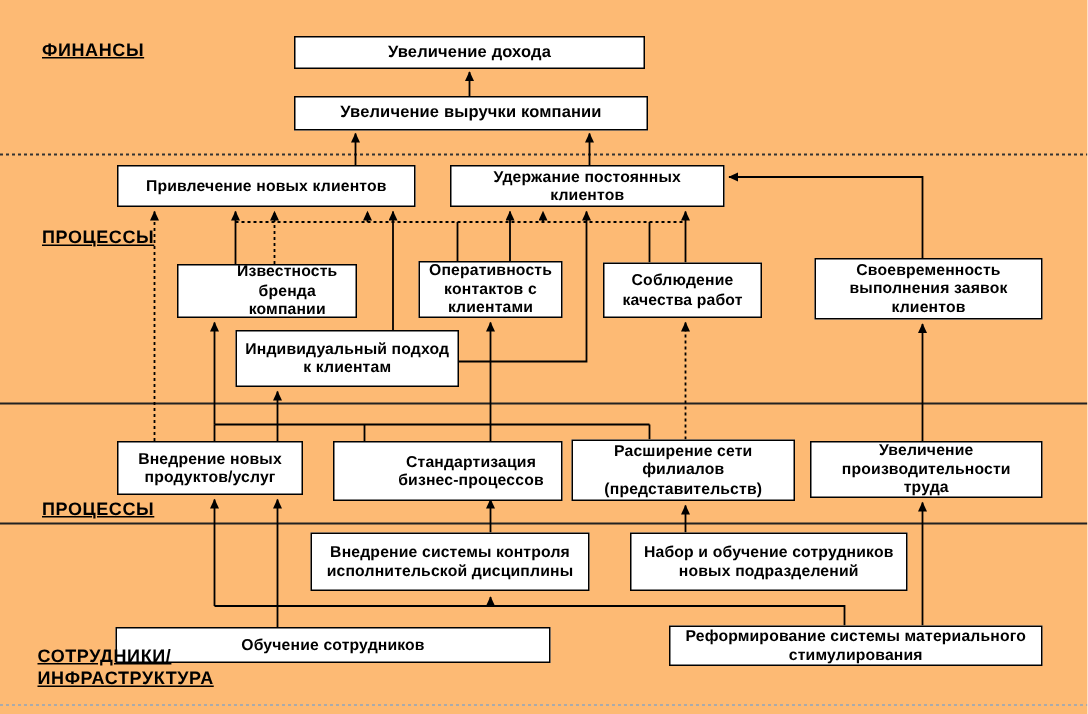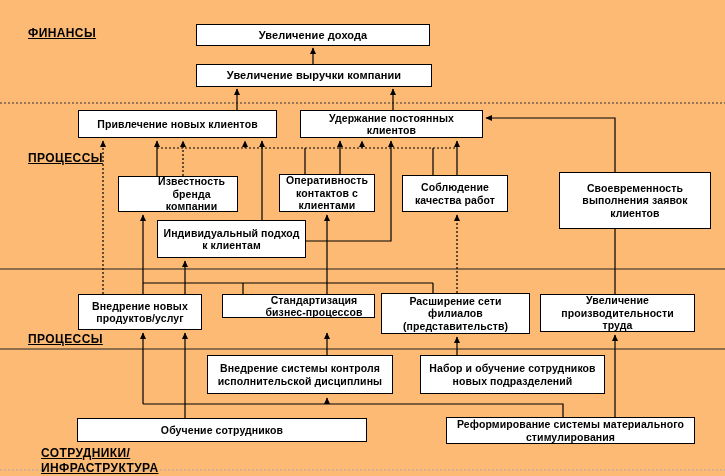--- a/index.html
+++ b/index.html
@@ -67,37 +67,37 @@
       <polyline points="615,417 615,335" fill="none" stroke="#000000" stroke-width="1.2" marker-end="url(#arr)"></polyline>
       <polyline points="563,417 563,404 143,404" fill="none" stroke="#000000" stroke-width="1.2"></polyline>
       <polyline points="327,404 327,398" fill="none" stroke="#000000" stroke-width="1.2" marker-end="url(#arr)"></polyline>
       <polyline points="143,404 143,333" fill="none" stroke="#000000" stroke-width="1.2" marker-end="url(#arr)"></polyline>
       <polyline points="185,418 185,333" fill="none" stroke="#000000" stroke-width="1.2" marker-end="url(#arr)"></polyline>
     </svg>
 
   <div class="seclabel" style="left:28px;top:26px;">ФИНАНСЫ</div>
   <div class="seclabel" style="left:28px;top:151px;">ПРОЦЕССЫ</div>
   <div class="seclabel" style="left:28px;top:332px;">ПРОЦЕССЫ</div>
-  <div class="seclabel" style="left:25px;top:446px;margin-left:16px;">
+  <div class="seclabel" style="left:25px;top:430px;">
     <div>СОТРУДНИКИ/</div>
     <div>ИНФРАСТРУКТУРА</div>
   </div>
 
   <div id="nodes">
       <div class="node big" style="left: 196px; top: 24px; width: 234px; height: 22px;">Увеличение дохода</div>
       <div class="node big" style="left: 196px; top: 64px; width: 236px; height: 23px;">Увеличение выручки компании</div>
       <div class="node" style="left: 78px; top: 110px; width: 199px; height: 28px;">Привлечение новых клиентов</div>
       <div class="node" style="left: 300px; top: 110px; width: 183px; height: 28px;">Удержание постоянных клиентов</div>
       <div class="node" style="left: 118px; top: 176px; width: 120px; height: 36px; padding-left: 32px;">Известность бренда компании</div>
       <div class="node" style="left: 279px; top: 174px; width: 96px; height: 38px;">Оперативность контактов с клиентами</div>
       <div class="node" style="left: 402px; top: 175px; width: 106px; height: 37px;">Соблюдение качества работ</div>
-      <div class="node" style="left: 543px; top: 172px; width: 152px; height: 57px; margin-left: 16px;">Своевременность выполнения заявок клиентов</div>
+      <div class="node" style="left: 543px; top: 172px; width: 152px; height: 41px;">Своевременность выполнения заявок клиентов</div>
       <div class="node" style="left: 157px; top: 220px; width: 149px; height: 38px;">Индивидуальный подход к клиентам</div>
       <div class="node" style="left: 78px; top: 294px; width: 124px; height: 36px;">Внедрение новых продуктов/услуг</div>
-      <div class="node" style="left: 222px; top: 294px; width: 153px; height: 24px; padding-left: 36px;">Стандартизация бизнес-процессов</div>
+      <div class="node" style="left: 222px; top: 294px; width: 153px; height: 40px; padding-left: 36px;">Стандартизация бизнес-процессов</div>
       <div class="node" style="left: 381px; top: 293px; width: 149px; height: 41px;">Расширение сети филиалов (представительств)</div>
       <div class="node" style="left: 540px; top: 294px; width: 155px; height: 38px;">Увеличение производительности труда</div>
       <div class="node" style="left: 207px; top: 355px; width: 186px; height: 39px;">Внедрение системы контроля исполнительской дисциплины</div>
       <div class="node" style="left: 420px; top: 355px; width: 185px; height: 39px;">Набор и обучение сотрудников новых подразделений</div>
       <div class="node" style="left: 77px; top: 418px; width: 290px; height: 24px;">Обучение сотрудников</div>
       <div class="node" style="left: 446px; top: 417px; width: 249px; height: 27px;">Реформирование системы материального стимулирования</div>
     </div>
 
 </div>
 

